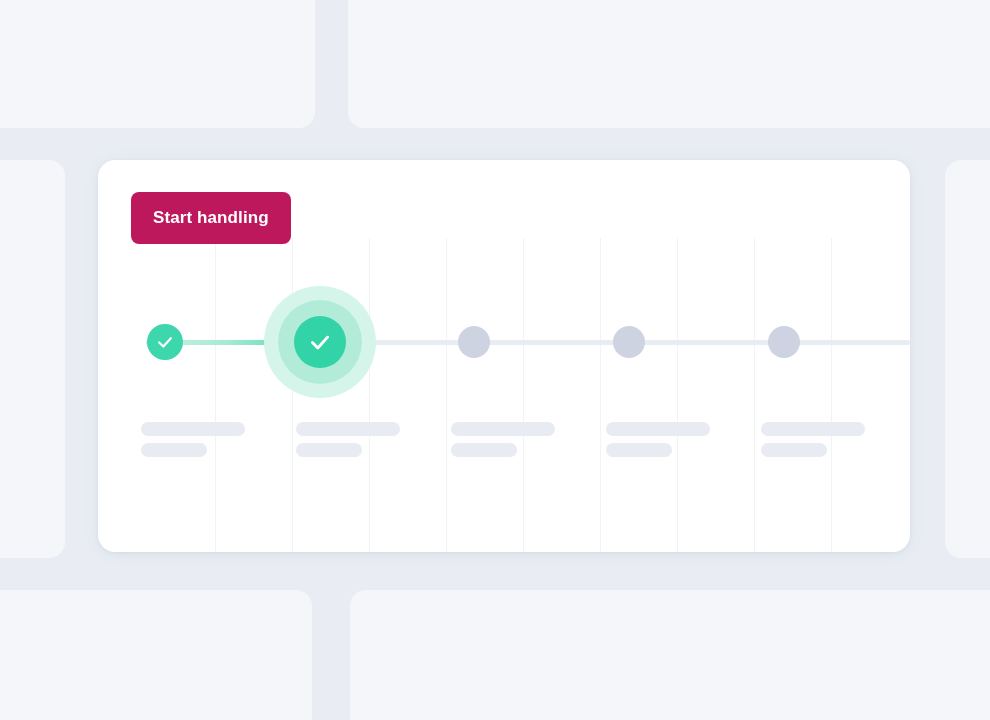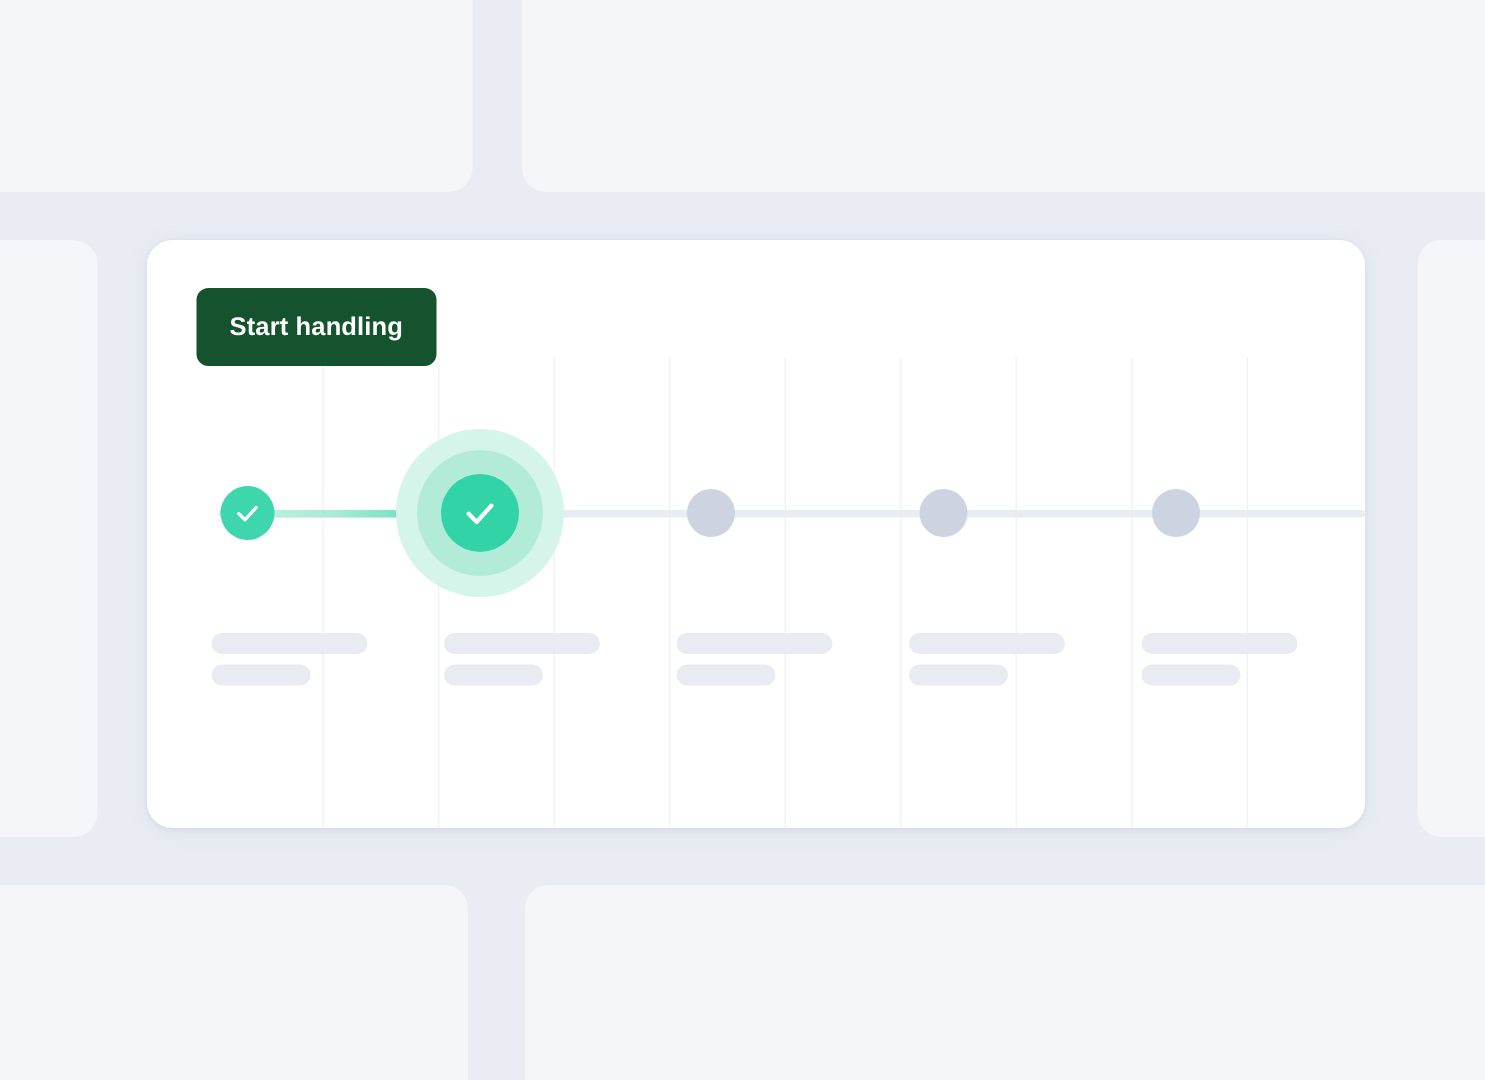--- a/index.html
+++ b/index.html
@@ -72,21 +72,21 @@
   
   .start-button {
     position: absolute;
     left: 33px;
     top: 32px;
     height: 52px;
     padding: 0 22px;
     display: flex;
     align-items: center;
     justify-content: center;
-    background: #14532d;
+    background: #be185d;
     color: #ffffff;
     border: none;
     border-radius: 8px;
     font-family: "Liberation Sans", sans-serif;
     font-size: 17px;
     font-weight: bold;
     letter-spacing: 0.1px;
     cursor: pointer;
     white-space: nowrap;
   }

